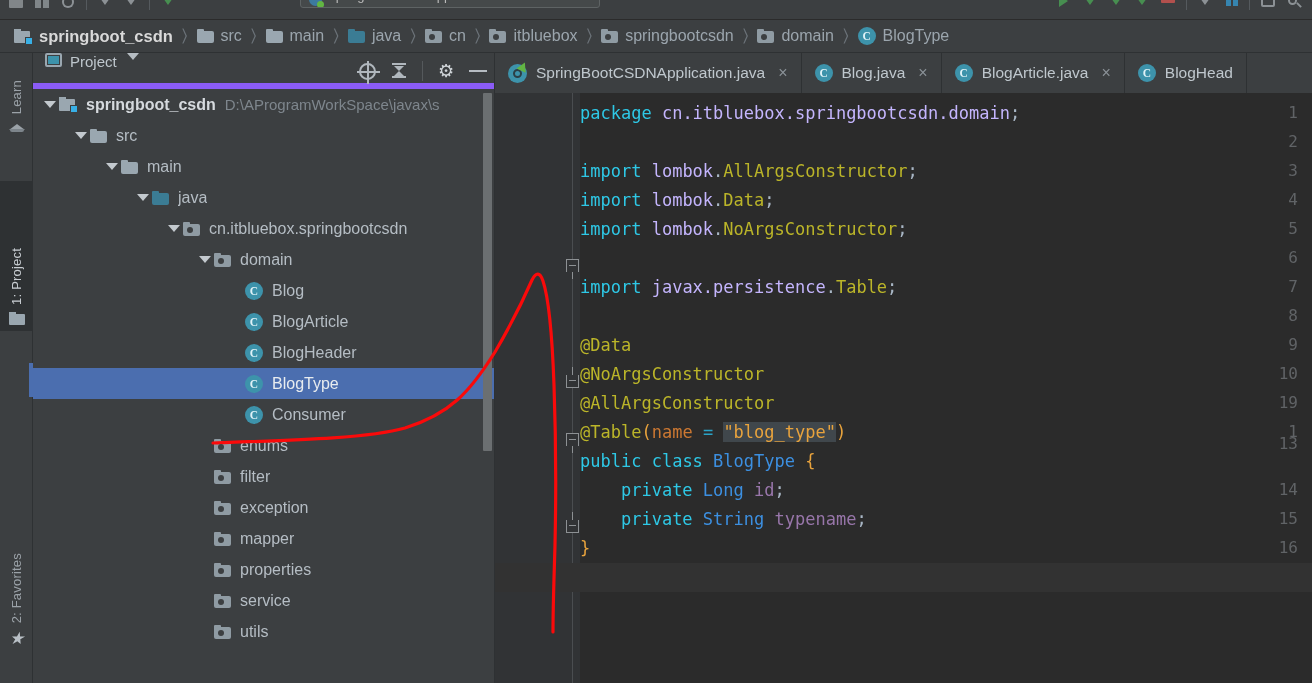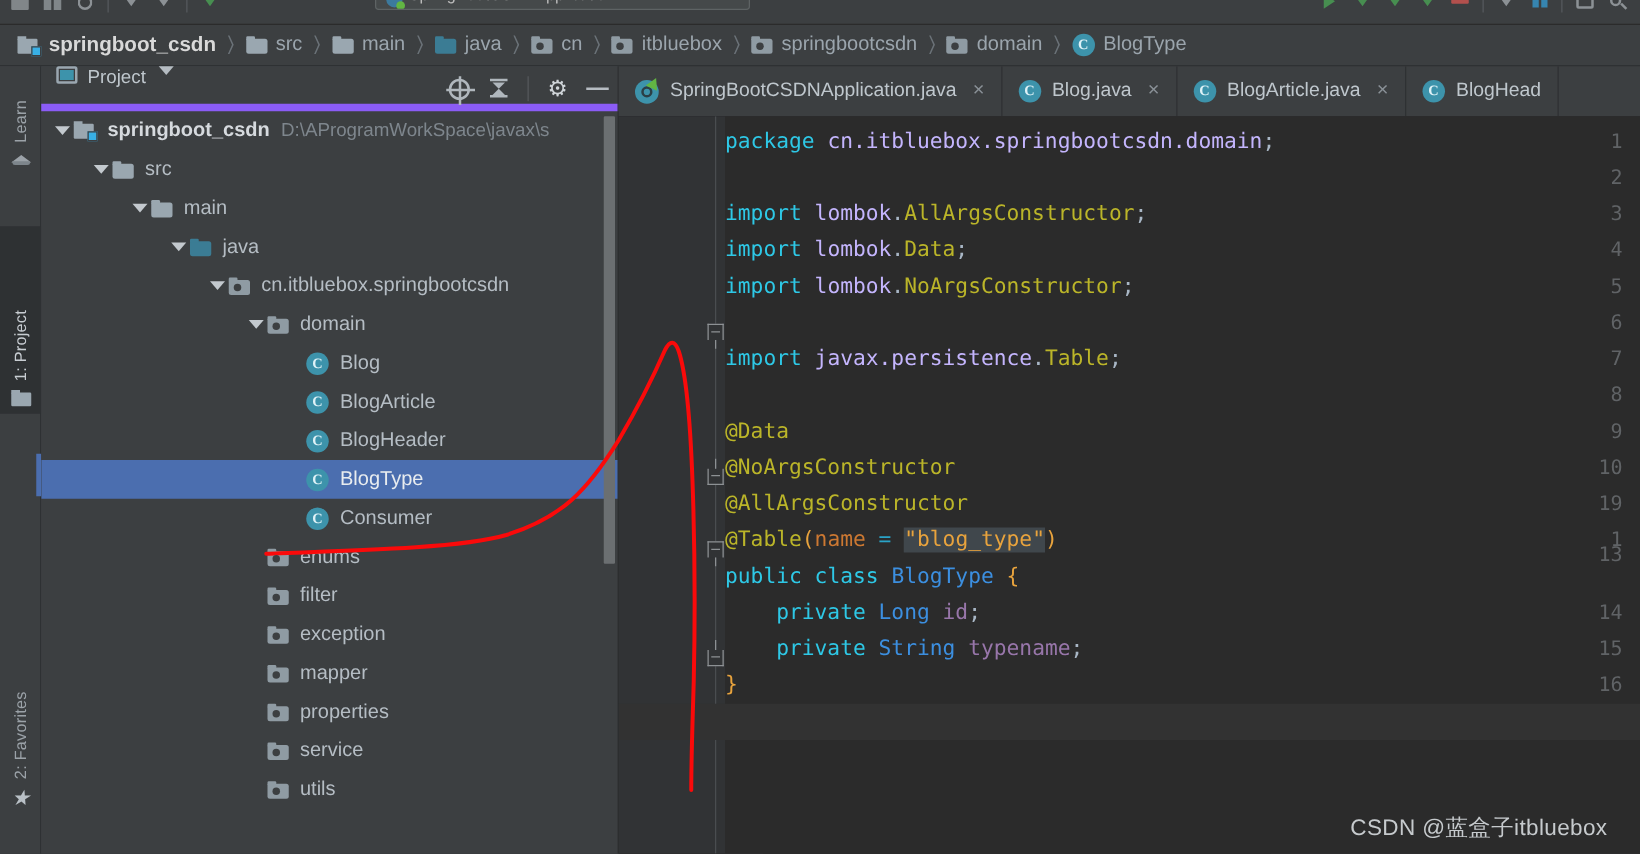--- a/index.html
+++ b/index.html
@@ -587,21 +587,20 @@
           <div class="gut-num" style="top: 416px;">15</div>
           <div class="gut-num" style="top: 445px;">16</div>
           <div style="position: absolute; left: 0px; top: 470px; width: 85px; height: 29px; background: rgb(50, 50, 50);"></div>
           <div class="gut-num cur" style="top: 474px;">17</div>
         </div>
       <div class="foldmark start" style="top:166px;"></div>
       <div class="foldmark end" style="top:282px;"></div>
       <div class="foldmark start" style="top:340px;"></div>
       <div class="foldmark end" style="top:427px;"></div>
       <div id="codebody" class="code"><div class="cl" style="top: 6px;"><span class="pkg-kw">package</span><span class="punc"> </span><span class="ident">cn.itbluebox.springbootcsdn.domain</span><span class="punc">;</span></div><div class="cl" style="top: 35px;"></div><div class="cl" style="top: 64px;"><span class="pkg-kw">import</span><span class="punc"> </span><span class="ident">lombok</span><span class="punc">.</span><span class="anno">AllArgsConstructor</span><span class="punc">;</span></div><div class="cl" style="top: 93px;"><span class="pkg-kw">import</span><span class="punc"> </span><span class="ident">lombok</span><span class="punc">.</span><span class="anno">Data</span><span class="punc">;</span></div><div class="cl" style="top: 122px;"><span class="pkg-kw">import</span><span class="punc"> </span><span class="ident">lombok</span><span class="punc">.</span><span class="anno">NoArgsConstructor</span><span class="punc">;</span></div><div class="cl" style="top: 151px;"></div><div class="cl" style="top: 180px;"><span class="pkg-kw">import</span><span class="punc"> </span><span class="ident">javax.persistence</span><span class="punc">.</span><span class="anno">Table</span><span class="punc">;</span></div><div class="cl" style="top: 209px;"></div><div class="cl" style="top: 238px;"><span class="anno">@Data</span></div><div class="cl" style="top: 267px;"><span class="anno">@NoArgsConstructor</span></div><div class="cl" style="top: 296px;"><span class="anno">@AllArgsConstructor</span></div><div class="cl" style="top: 325px;"><span class="anno">@Table</span><span class="brace">(</span><span class="kw">name</span><span class="punc"> </span><span class="op">=</span><span class="punc"> </span><span class="str str-hl">"blog_type"</span><span class="brace">)</span></div><div class="cl" style="top: 354px;"><span class="pkg-kw">public</span><span class="punc"> </span><span class="pkg-kw">class</span><span class="punc"> </span><span class="type-blue">BlogType</span><span class="punc"> </span><span class="brace">{</span></div><div class="cl" style="top: 383px;"><span class="punc">    </span><span class="pkg-kw">private</span><span class="punc"> </span><span class="type-blue">Long</span><span class="punc"> </span><span class="field">id</span><span class="punc">;</span></div><div class="cl" style="top: 412px;"><span class="punc">    </span><span class="pkg-kw">private</span><span class="punc"> </span><span class="type-blue">String</span><span class="punc"> </span><span class="field">typename</span><span class="punc">;</span></div><div class="cl" style="top: 441px;"><span class="brace">}</span></div><div class="curline" style="top: 470px;"></div><div class="cl" style="top: 470px;"></div></div>
-      <div class="watermark">CSDN @蓝盒子itbluebox</div>
     </div>
   </div>
 
   <svg class="annot" viewBox="0 0 1312 683">
     <path d="M 213 443 C 300 440, 370 438, 405 428
              C 450 414, 470 392, 495 352
              C 515 318, 525 296, 532 280
              C 536 272, 540 272, 543 281
              C 548 296, 552 330, 554 385
              C 556 440, 556 500, 555 545

